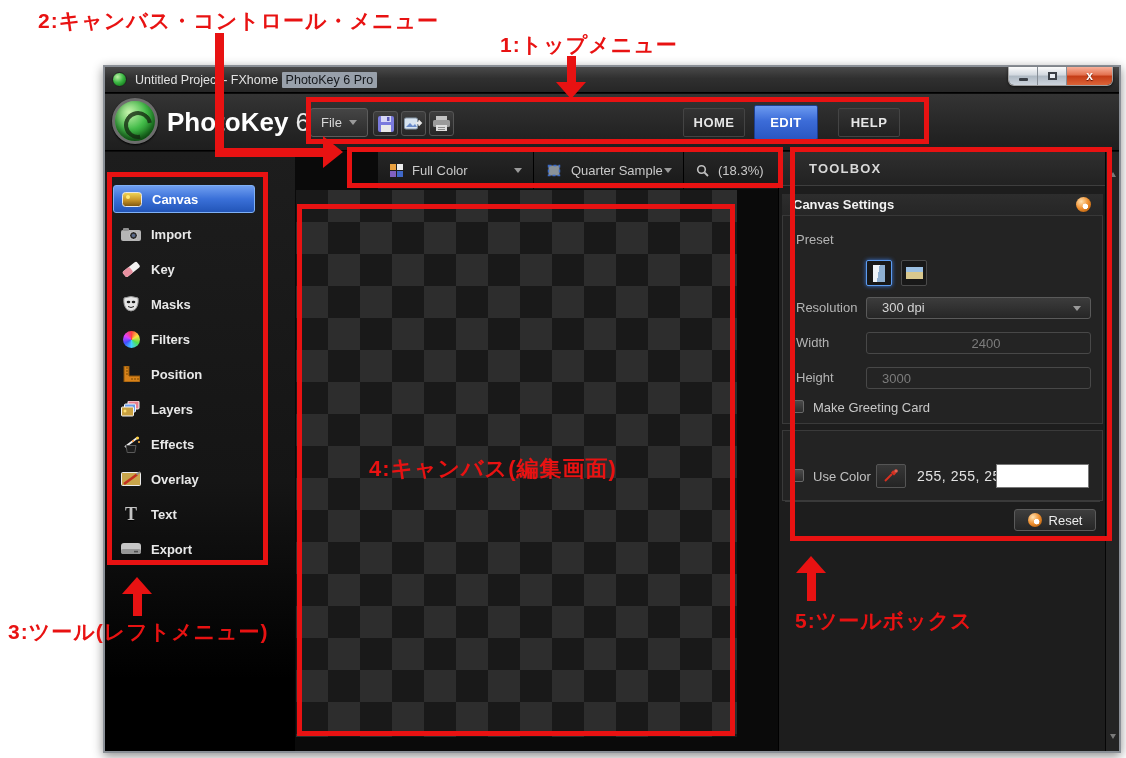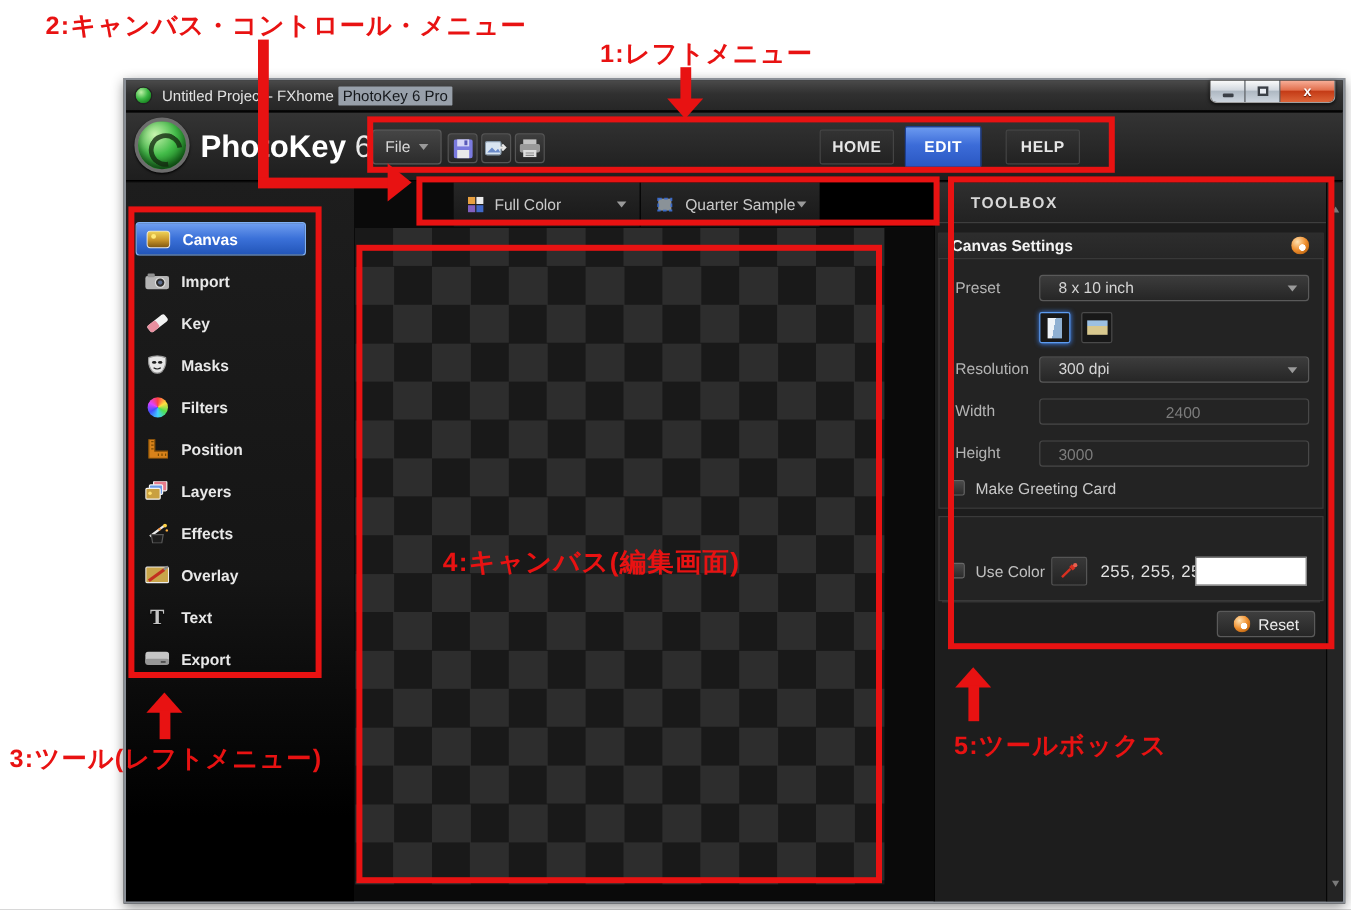--- a/index.html
+++ b/index.html
@@ -362,40 +362,44 @@
         <span>Full Color</span>
         <span class="caret-dn"></span>
       </div>
       <div class="ctrl-seg" id="seg-sample">
         <svg width="16" height="13">
             <rect x="2.5" y="1.5" width="11" height="10" fill="#8a9298" stroke="#3a6ac8" stroke-width="1.5" stroke-dasharray="3 2"></rect>
           </svg>
         <span>Quarter Sample</span>
         <span class="caret-dn"></span>
       </div>
+      <div class="ctrl-seg" id="seg-zoom">
+        <svg width="13" height="13">
+            <circle cx="5.5" cy="5.5" r="3.8" fill="none" stroke="#c0c0c0" stroke-width="1.6"></circle>
+            <path d="M8.5 8.5 L12 12" stroke="#c0c0c0" stroke-width="1.8"></path>
+          </svg>
+        <span>(18.3%)</span>
+        <span class="caret-dn"></span>
+      </div>
     </div>
 
     <div id="checker"></div>
 
     <div id="toolbox">
       <div id="tb-header">TOOLBOX</div>
 
       <div class="tb-frame" id="frame-settings"></div>
       <div class="tb-frame" id="frame-color"></div>
 
       <div class="sec-head" id="sh-settings">
         <span>Canvas Settings</span>
         <span class="o-badge"></span>
       </div>
 
       <div class="tb-label" style="top:80px">Preset</div>
-      <div class="dd" style="top:77px">
-        <span>8 x 10 inch</span>
-        <span class="caret-dn"></span>
-      </div>
 
       <div class="orient-btn" id="orient-portrait">
           <span class="shape"></span>
         </div>
       <div class="orient-btn" id="orient-landscape">
           <span class="shape"></span>
         </div>
 
       <div class="tb-label" style="top:148px">Resolution</div>
       <div class="dd" style="top:145px">
@@ -439,21 +443,21 @@
     </div>
   </div>
 </div>
 
 <div class="rbox" id="rbox1"></div>
 <div class="rbox" id="rbox2"></div>
 <div class="rbox" id="rbox3"></div>
 <div class="rbox" id="rbox4"></div>
 <div class="rbox" id="rbox5"></div>
 
-<div class="rlabel" id="rlabel1">1:レフトメニュー</div>
+<div class="rlabel" id="rlabel1">1:トップメニュー</div>
 <div class="rlabel" id="rlabel2">2:キャンバス・コントロール・メニュー</div>
 <div class="rlabel" id="rlabel3">3:ツール(レフトメニュー)</div>
 <div class="rlabel" id="rlabel4">4:キャンバス(編集画面)</div>
 <div class="rlabel" id="rlabel5">5:ツールボックス</div>
 
 <span class="rbar" id="a1-bar"></span>
 <span class="rhead" id="a1-head"></span>
 <span class="rbar" id="a2-vbar"></span>
 <span class="rbar" id="a2-hbar"></span>
 <span class="rhead" id="a2-head"></span>

